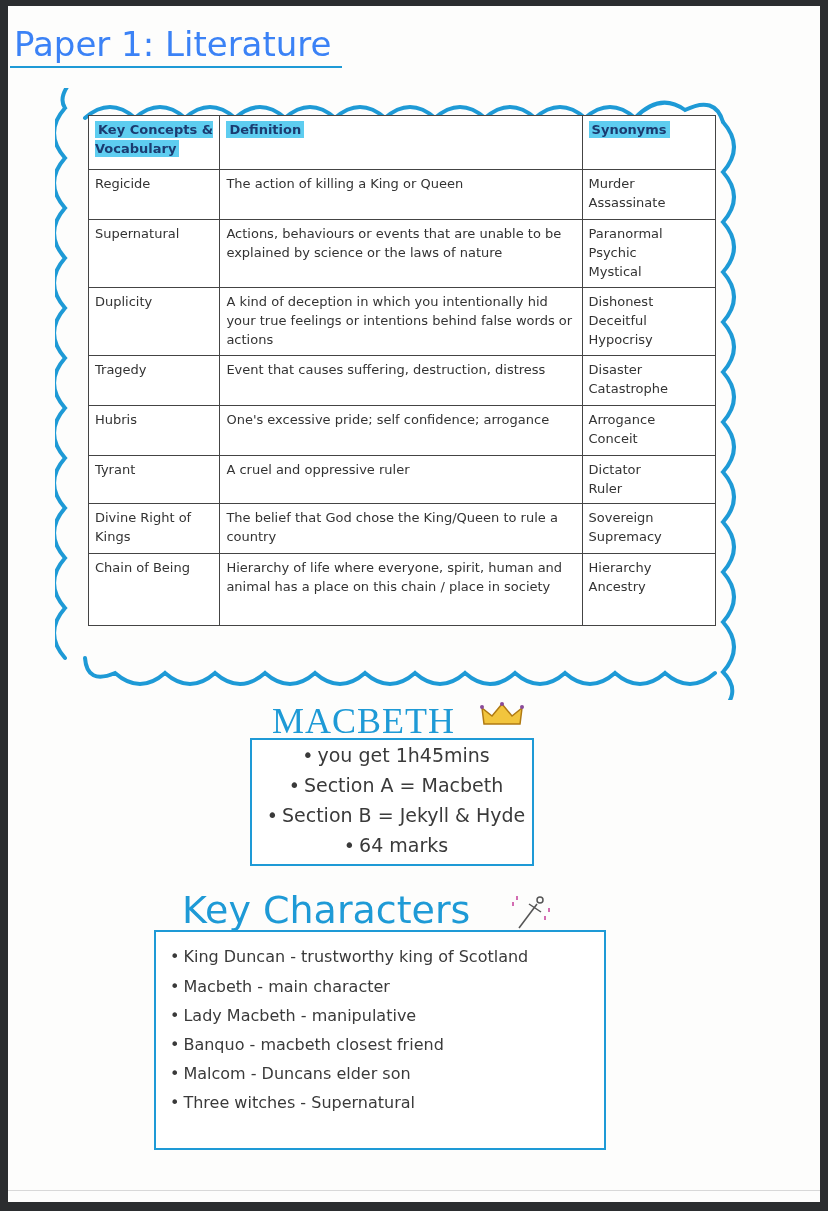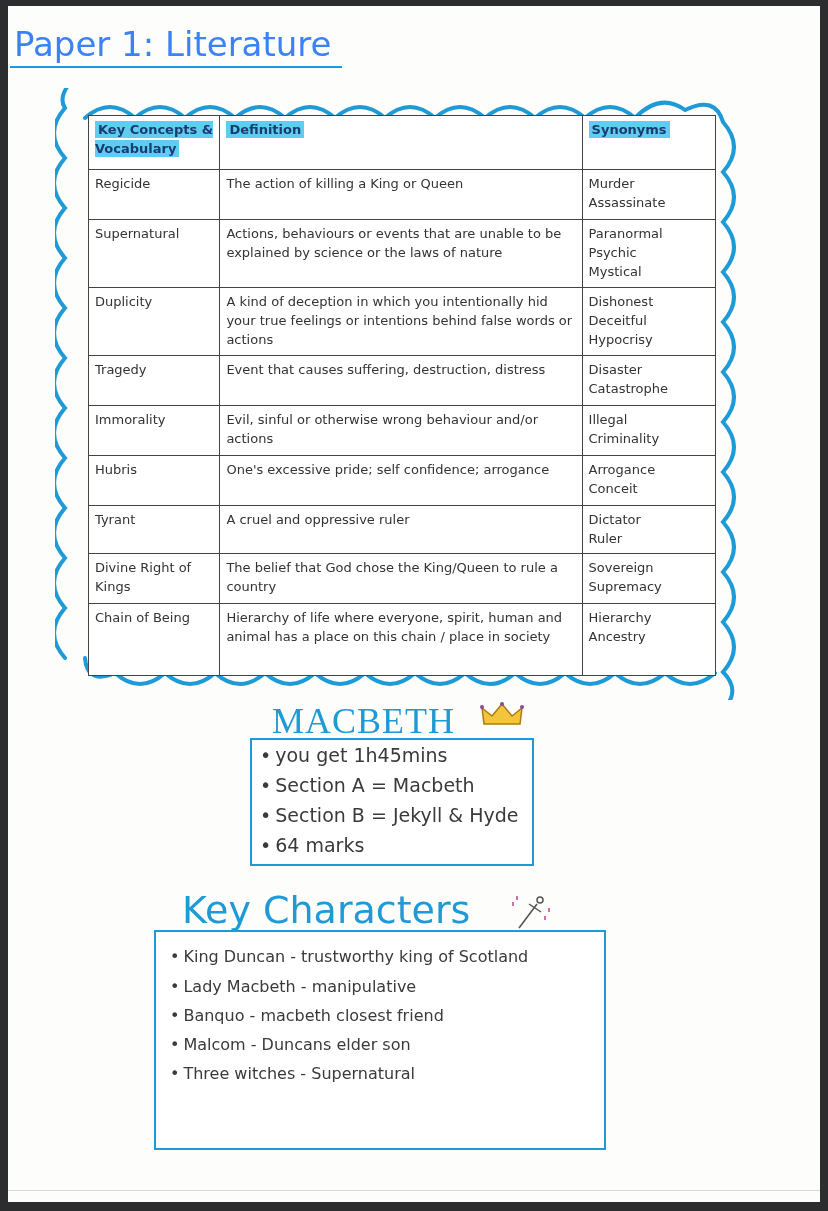--- a/index.html
+++ b/index.html
@@ -46,21 +46,21 @@
   .syn { white-space: pre-line; }
   .macbeth-title {
     position: absolute; left: 272px; top: 700px; font-size: 36px; color: #1e9ad6;
     font-family: Liberation Serif, serif; letter-spacing: 1px;
   }
   .crown { position: absolute; left: 480px; top: 702px; }
   .box {
     position: absolute; border: 2.5px solid #1e9ad6; background: #fff;
     font-family: "DejaVu Sans", sans-serif; color: #3a3a3a;
   }
-  .macbeth-box { left: 250px; top: 738px; width: 280px; height: 124px; }
+  .macbeth-box { left: 250px; top: 738px; width: 280px; height: 124px; text-align: center; }
   .macbeth-box ul, .chars-box ul { list-style: none; margin: 0; padding: 0; }
   .macbeth-box li { font-size: 19px; line-height: 30px; padding-left: 8px; }
   .kc-title {
     position: absolute; left: 182px; top: 888px; font-size: 38px; color: #1e9ad6;
     font-family: "DejaVu Sans", sans-serif;
   }
   .dagger { position: absolute; left: 505px; top: 892px; }
   .chars-box { left: 154px; top: 930px; width: 448px; height: 216px; }
   .chars-box li { font-size: 16px; line-height: 29px; padding-left: 14px; }
   .chars-box li.wrap { line-height: 18px; padding-top: 8px; padding-bottom: 6px; }
@@ -113,26 +113,20 @@
 Deceitful
 Hypocrisy</td>
     </tr>
     <tr style="height:50px">
       <td>Tragedy</td>
       <td>Event that causes suffering, destruction, distress</td>
       <td class="syn">Disaster
 Catastrophe</td>
     </tr>
     <tr style="height:50px">
-      <td>Immorality</td>
-      <td>Evil, sinful or otherwise wrong behaviour and/or actions</td>
-      <td class="syn">Illegal
-Criminality</td>
-    </tr>
-    <tr style="height:50px">
       <td>Hubris</td>
       <td>One's excessive pride; self confidence; arrogance</td>
       <td class="syn">Arrogance
 Conceit</td>
     </tr>
     <tr style="height:48px">
       <td>Tyrant</td>
       <td>A cruel and oppressive ruler</td>
       <td class="syn">Dictator
 Ruler</td>
@@ -178,18 +172,19 @@
   <g stroke="#c43c9a" stroke-width="1.5">
     <line x1="8" y1="10" x2="8" y2="14"></line>
       <line x1="12" y1="4" x2="12" y2="8"></line>
     <line x1="44" y1="16" x2="44" y2="20"></line>
       <line x1="40" y1="24" x2="40" y2="28"></line>
   </g>
 </svg>
 <div class="box chars-box">
   <ul style="padding-top:8px">
     <li class="wrap"><span class="bullet">•</span><span>King Duncan - trustworthy king of Scotland</span></li>
+    <li><span class="bullet">•</span><span>Macbeth - main character</span></li>
     <li><span class="bullet">•</span><span>Lady Macbeth - manipulative</span></li>
     <li><span class="bullet">•</span><span>Banquo - macbeth closest friend</span></li>
     <li><span class="bullet">•</span><span>Malcom - Duncans elder son</span></li>
     <li><span class="bullet">•</span><span>Three witches - Supernatural</span></li>
   </ul>
 </div>
 
 </body></html>

